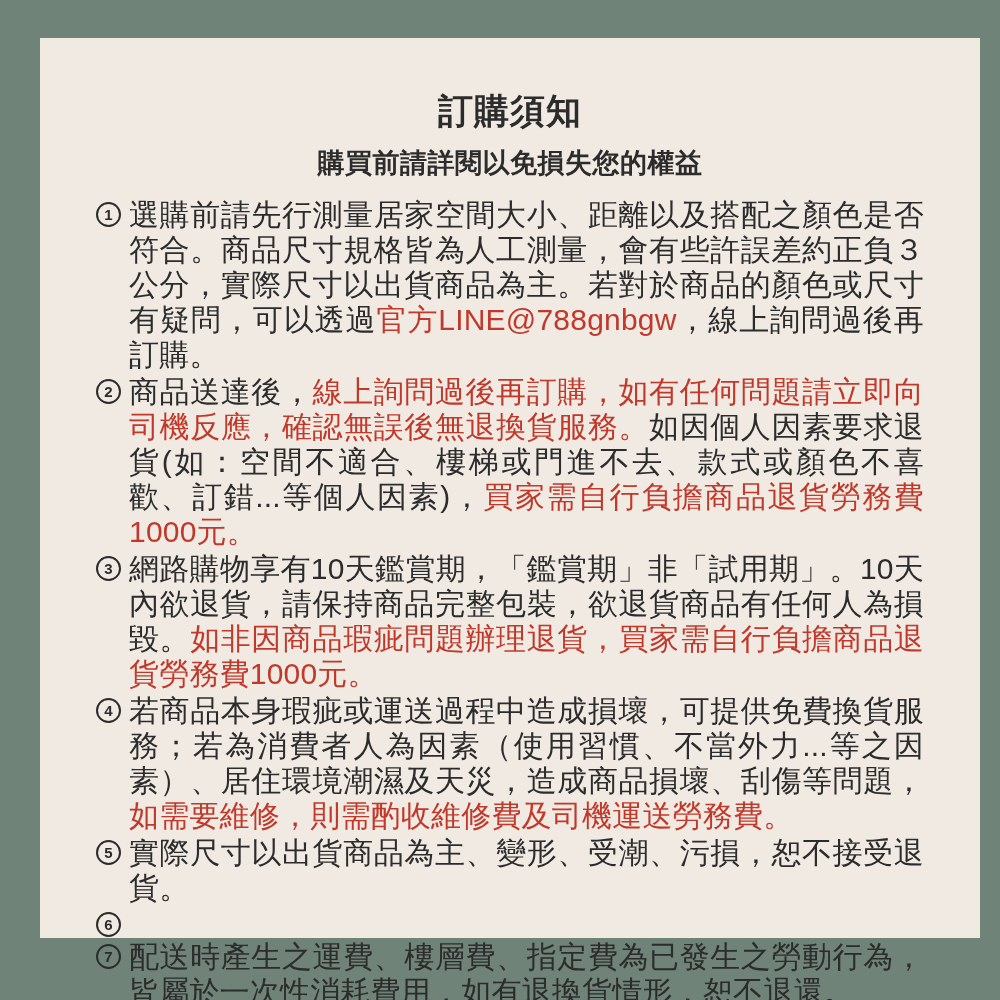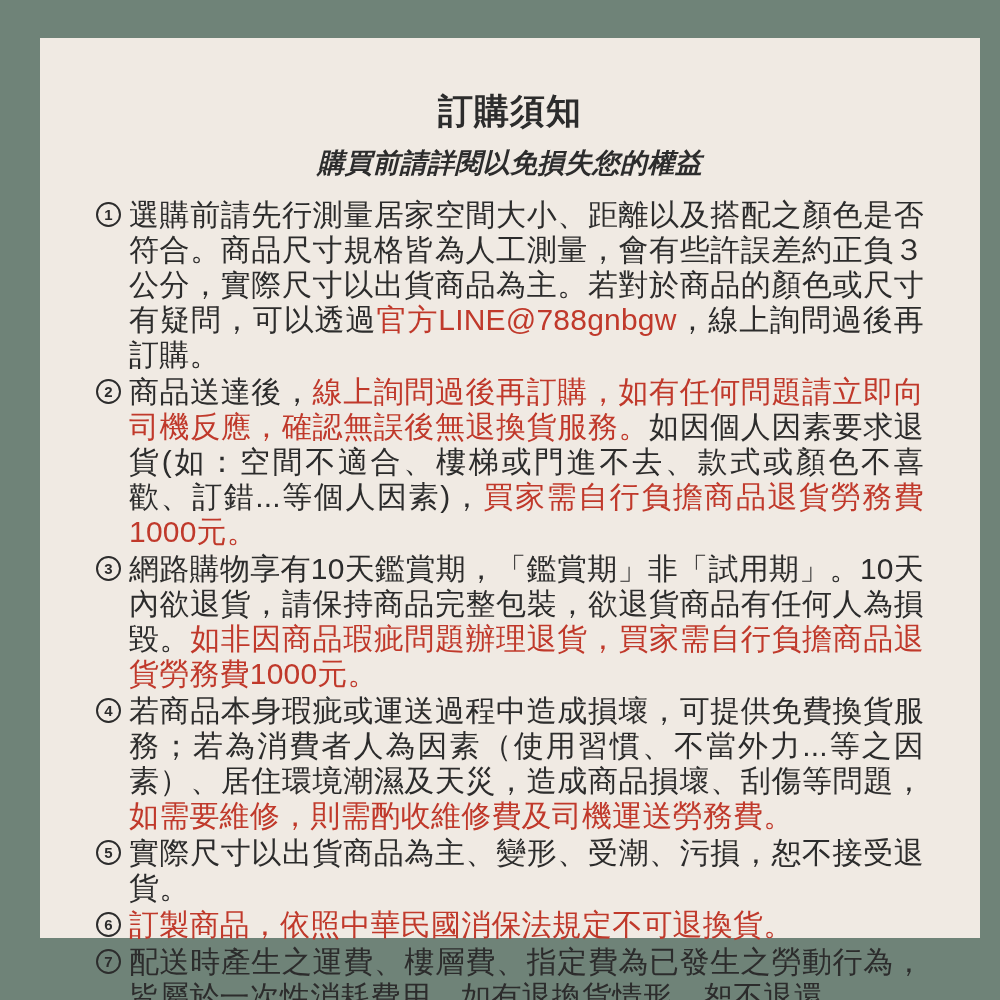--- a/index.html
+++ b/index.html
@@ -35,21 +35,20 @@
     letter-spacing: 1px;
     margin: 8px 0 10px 0;
   }
   .subtitle {
     text-align: center;
     font-size: 27px;
     font-weight: bold;
     color: #2c2c2c;
     letter-spacing: 0.5px;
     margin: 0 0 16px 0;
-    font-style: italic;
   }
   .list {
     margin: 0 26px 0 26px;
   }
   .item {
     display: flex;
     align-items: flex-start;
     margin-bottom: 2px;
   }
   .bullet {
@@ -102,21 +101,20 @@
         <div class="item">
           <div class="bullet">4</div>
           <div class="text"><span>若商品本身瑕疵或運送過程中造成損壞，可提供免費換貨服務；若為消費者人為因素（使用習慣、不當外力...等之因素）、居住環境潮濕及天災，造成商品損壞、刮傷等問題，</span><span class="red">如需要維修，則需酌收維修費及司機運送勞務費。</span></div>
         </div>
         <div class="item">
           <div class="bullet">5</div>
           <div class="text"><span>實際尺寸以出貨商品為主、變形、受潮、污損，恕不接受退貨。</span></div>
         </div>
         <div class="item">
           <div class="bullet">6</div>
-          <div class="text"><span class="red">訂製商品，依照中華民國消保法規定不可退換貨。</span></div>
         </div>
         <div class="item">
           <div class="bullet">7</div>
           <div class="text"><span>配送時產生之運費、樓層費、指定費為已發生之勞動行為，皆屬於一次性消耗費用，如有退換貨情形，恕不退還。</span></div>
         </div>
         <div class="item">
           <div class="bullet">8</div>
         </div>
       </div>
   </div>

